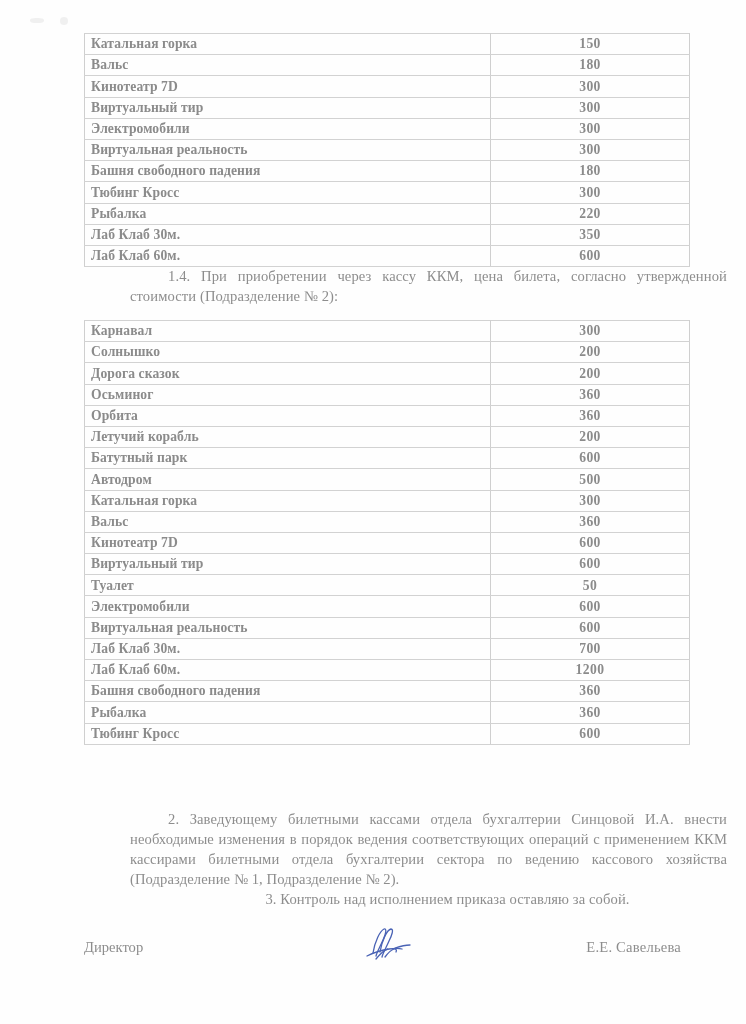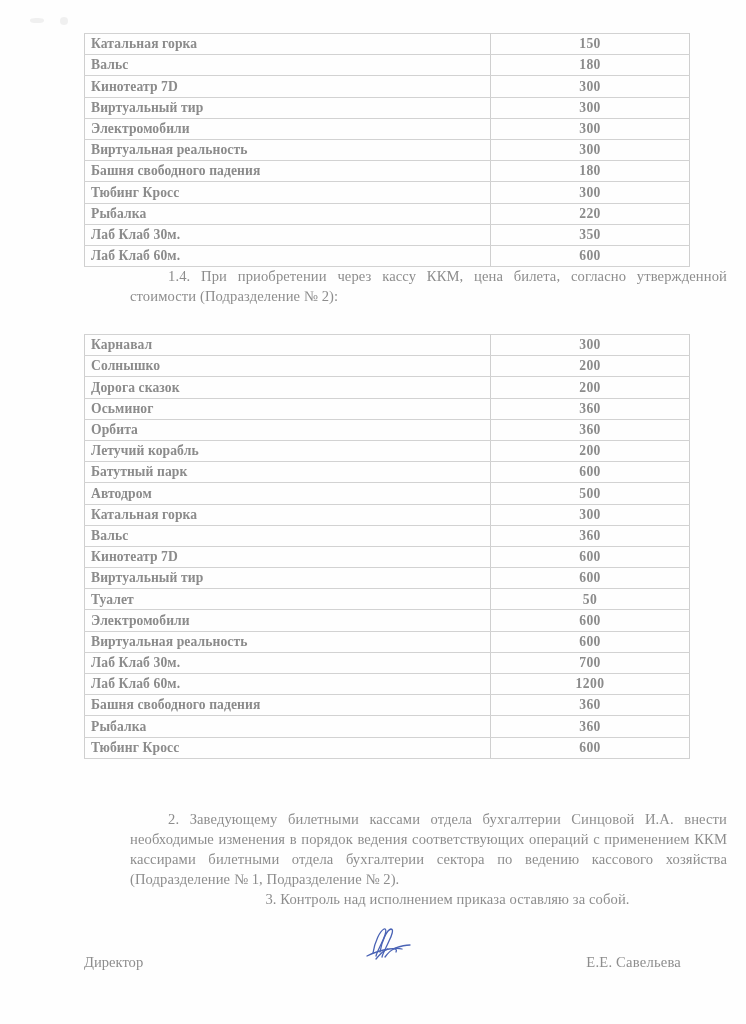--- a/index.html
+++ b/index.html
@@ -40,21 +40,21 @@
     left: 84px;
     width: 597px;
     border-collapse: collapse;
     table-layout: fixed;
     font-size: 13.6px;
     line-height: 1;
     color: #8b8b8b;
     font-weight: bold;
   }
   .price-table.t1 { top: 33px; }
-  .price-table.t2 { top: 334px; padding-left: 26px; }
+  .price-table.t2 { top: 320px; padding-left: 26px; }
 
   .price-table td {
     height: 20.2px;
     padding: 0;
     border: 1px solid #d2d2d2;
     border-left-color: #cfcfcf;
     border-right-color: #cfcfcf;
     vertical-align: middle;
     overflow: hidden;
     white-space: nowrap;
@@ -91,21 +91,20 @@
 
   
   .sign-row {
     position: absolute;
     left: 84px;
     top: 939px;
     width: 597px;
     height: 22px;
     font-size: 14.6px;
     color: #8d8d8d;
-    margin-top: 15px;
   }
   .sign-row .role  { position: absolute; left: 0;   top: 0; }
   .sign-row .who   { position: absolute; right: 0;  top: 0; letter-spacing: .2px; }
 
   .signature {
     position: absolute;
     left: 355px;
     top: 923px;
     width: 70px;
     height: 42px;

